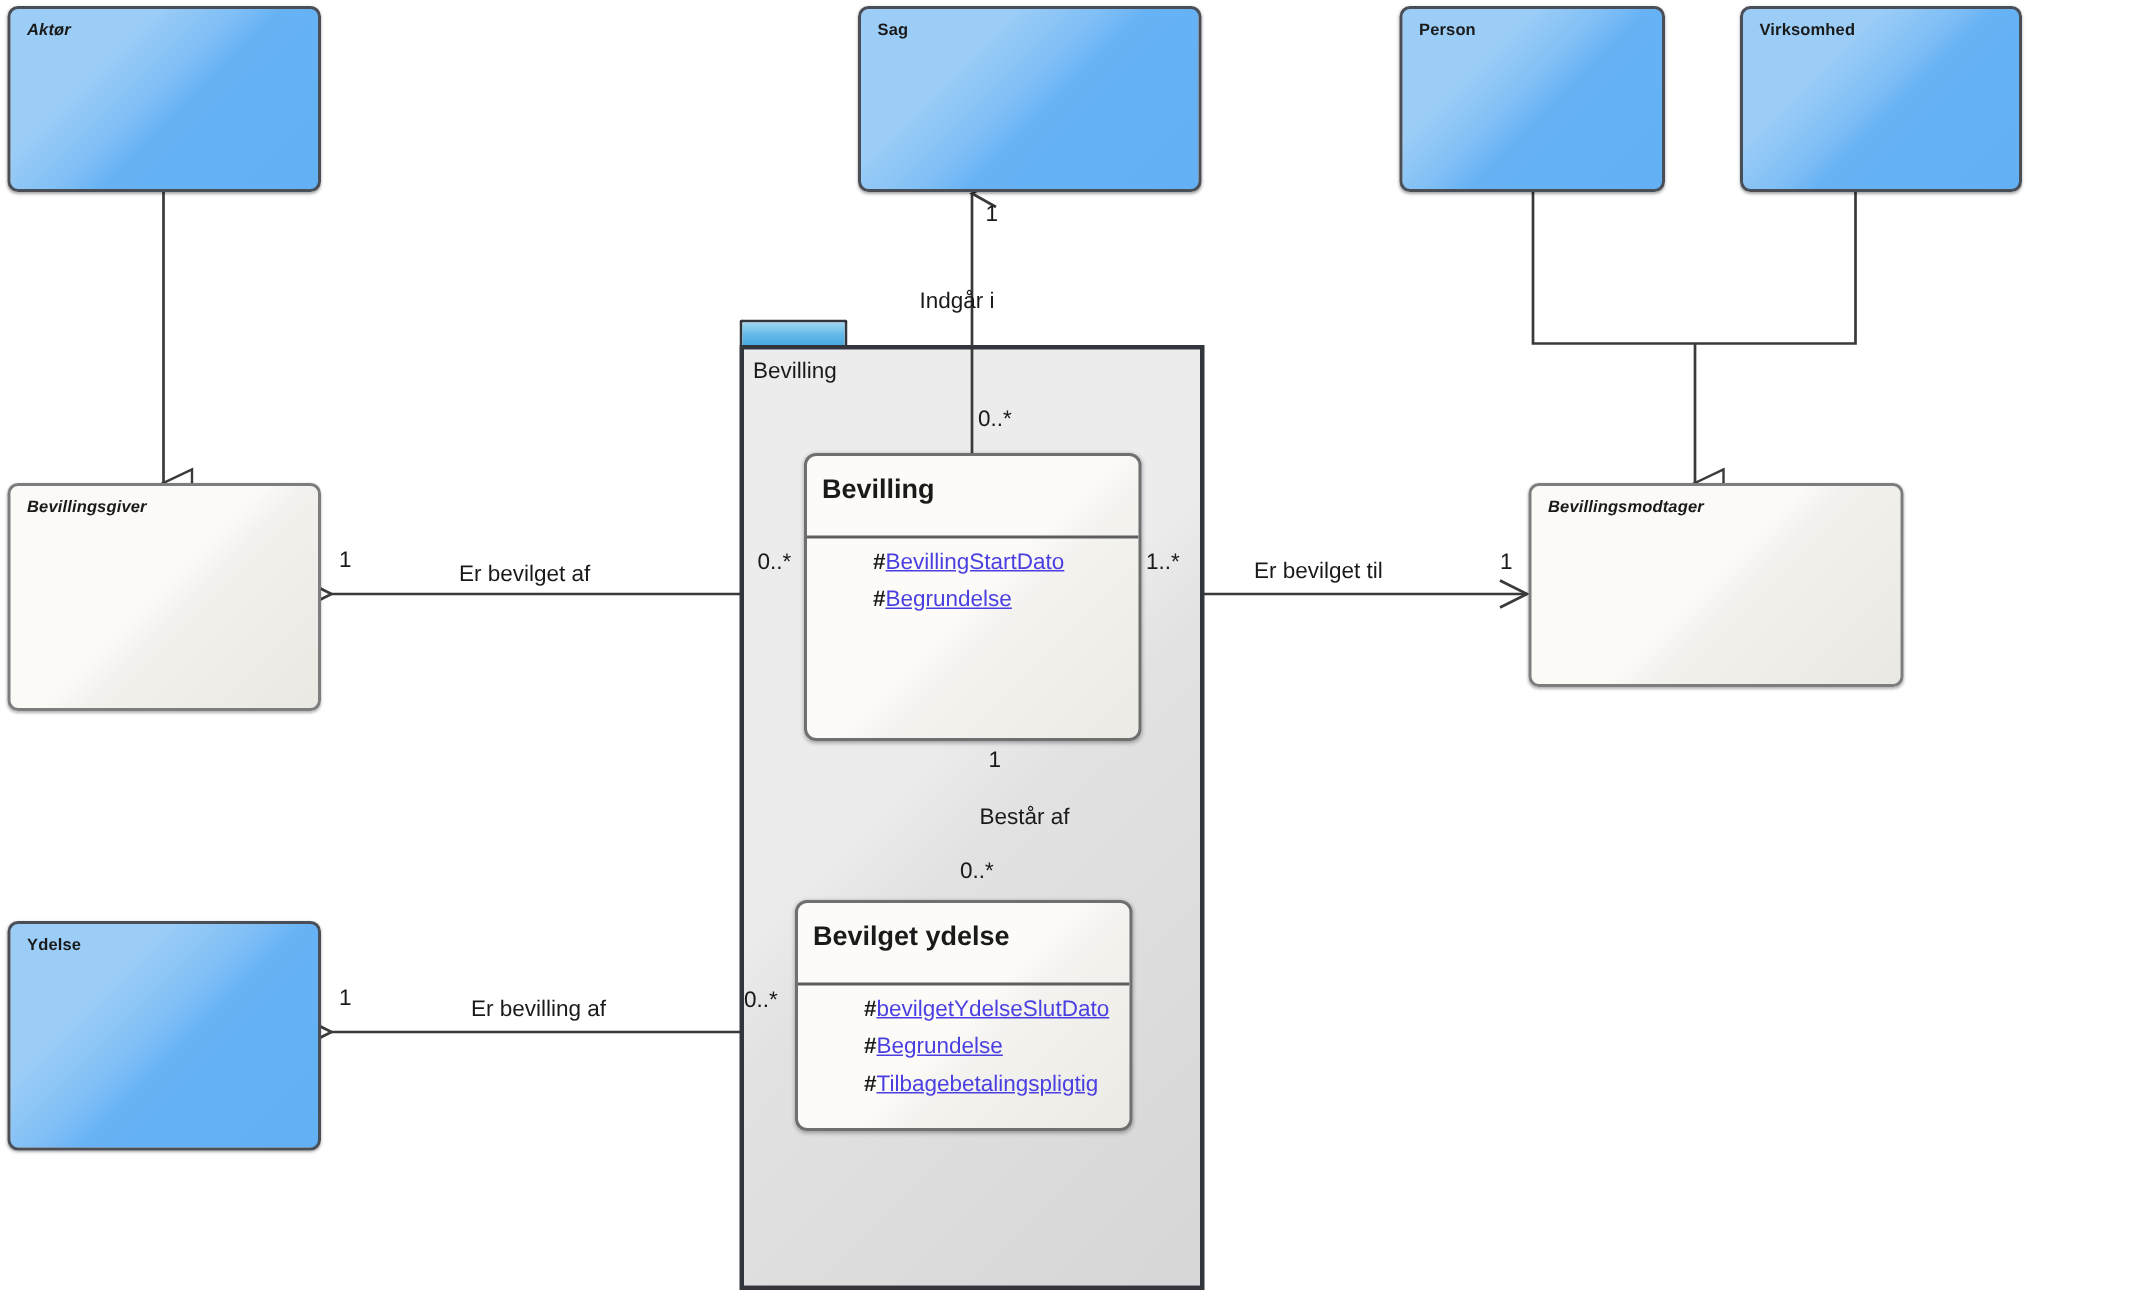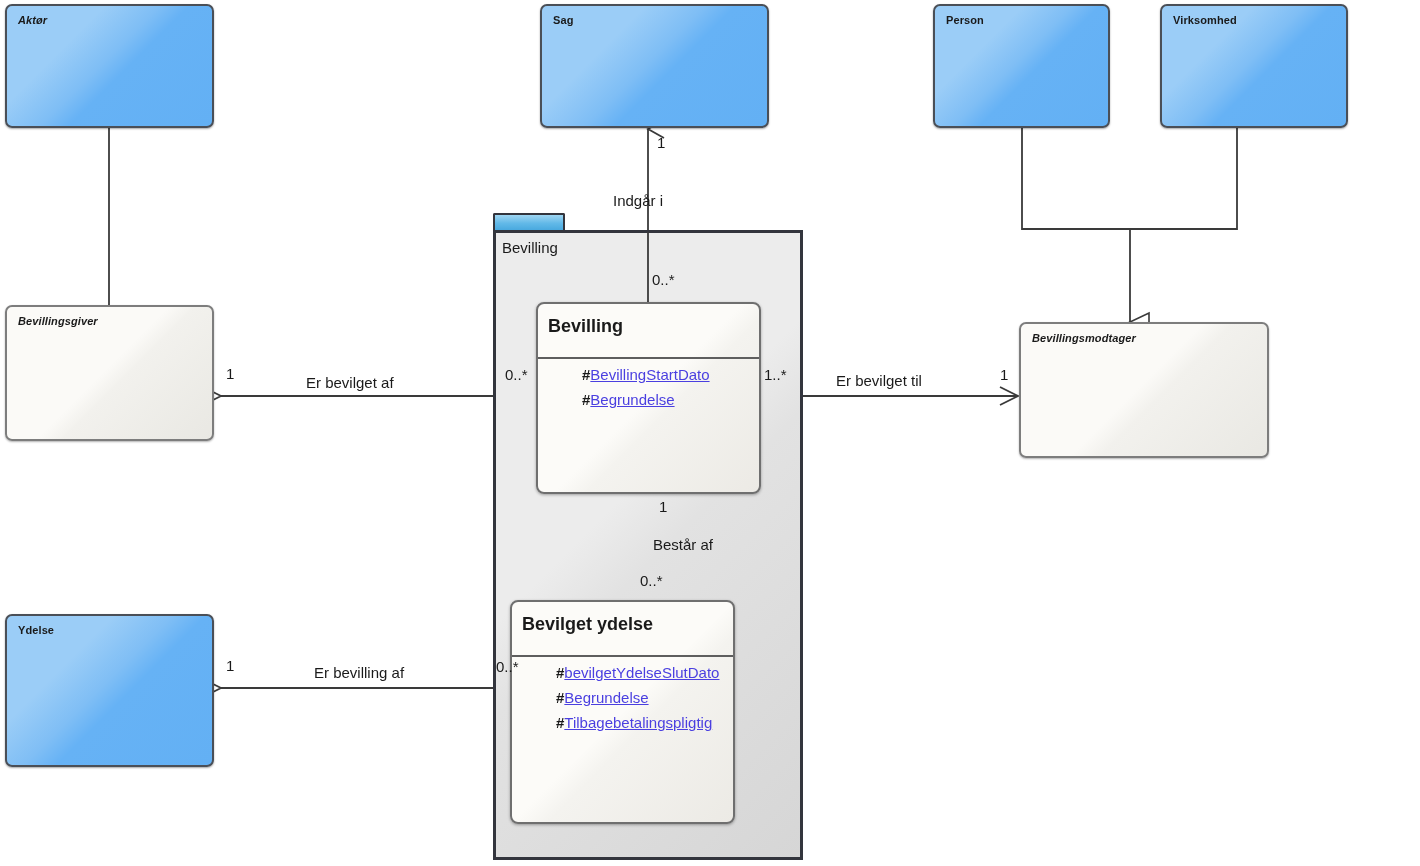--- a/index.html
+++ b/index.html
@@ -224,33 +224,33 @@
   <div class="pkg-label" style="left:502px; top:239px;">Bevilling</div>
 
   <svg style="position:absolute; left:0; top:0; width:1420px; height:866px; pointer-events:none;" viewBox="0 0 1420 866" width="1420" height="866">
     <line x1="648" y1="310" x2="648" y2="232" stroke="#3a3a3a" stroke-width="1.8"></line>
   </svg>
 
   <div class="node blue abstract" style="left:5px; top:4px; width:209px; height:124px;">
     <span class="title">Aktør</span>
   </div>
 
-  <div class="node blue" style="left:540px; top:4px; width:229px; height:124px;">
+  <div class="node blue" style="left:572px; top:4px; width:229px; height:124px;">
     <span class="title">Sag</span>
   </div>
 
   <div class="node blue" style="left:933px; top:4px; width:177px; height:124px;">
     <span class="title">Person</span>
   </div>
 
   <div class="node blue" style="left:1160px; top:4px; width:188px; height:124px;">
     <span class="title">Virksomhed</span>
   </div>
 
-  <div class="node white abstract" style="left:5px; top:305px; width:209px; height:136px;">
+  <div class="node white abstract" style="left:5px; top:322px; width:209px; height:152px;">
     <span class="title">Bevillingsgiver</span>
   </div>
 
   <div class="node white abstract" style="left:1019px; top:322px; width:250px; height:136px;">
     <span class="title">Bevillingsmodtager</span>
   </div>
 
   <div class="node blue" style="left:5px; top:614px; width:209px; height:153px;">
     <span class="title">Ydelse</span>
   </div>
@@ -261,21 +261,21 @@
     <div class="attrs" style="top:58px;">
       <div class="attr">
         <span class="vis">#</span><span class="nm">BevillingStartDato</span>
       </div>
       <div class="attr">
         <span class="vis">#</span><span class="nm">Begrundelse</span>
       </div>
     </div>
   </div>
 
-  <div class="cls" style="left:510px; top:600px; width:225px; height:224px;padding-left:40px;">
+  <div class="cls" style="left:530px; top:600px; width:225px; height:154px;padding-left:40px;">
     <div class="cls-name" style="top:12px;">Bevilget ydelse</div>
     <div class="cls-sep" style="top:53px;"></div>
     <div class="attrs" style="top:58px;">
       <div class="attr">
         <span class="vis">#</span><span class="nm">bevilgetYdelseSlutDato</span>
       </div>
       <div class="attr">
         <span class="vis">#</span><span class="nm">Begrundelse</span>
       </div>
       <div class="attr">

